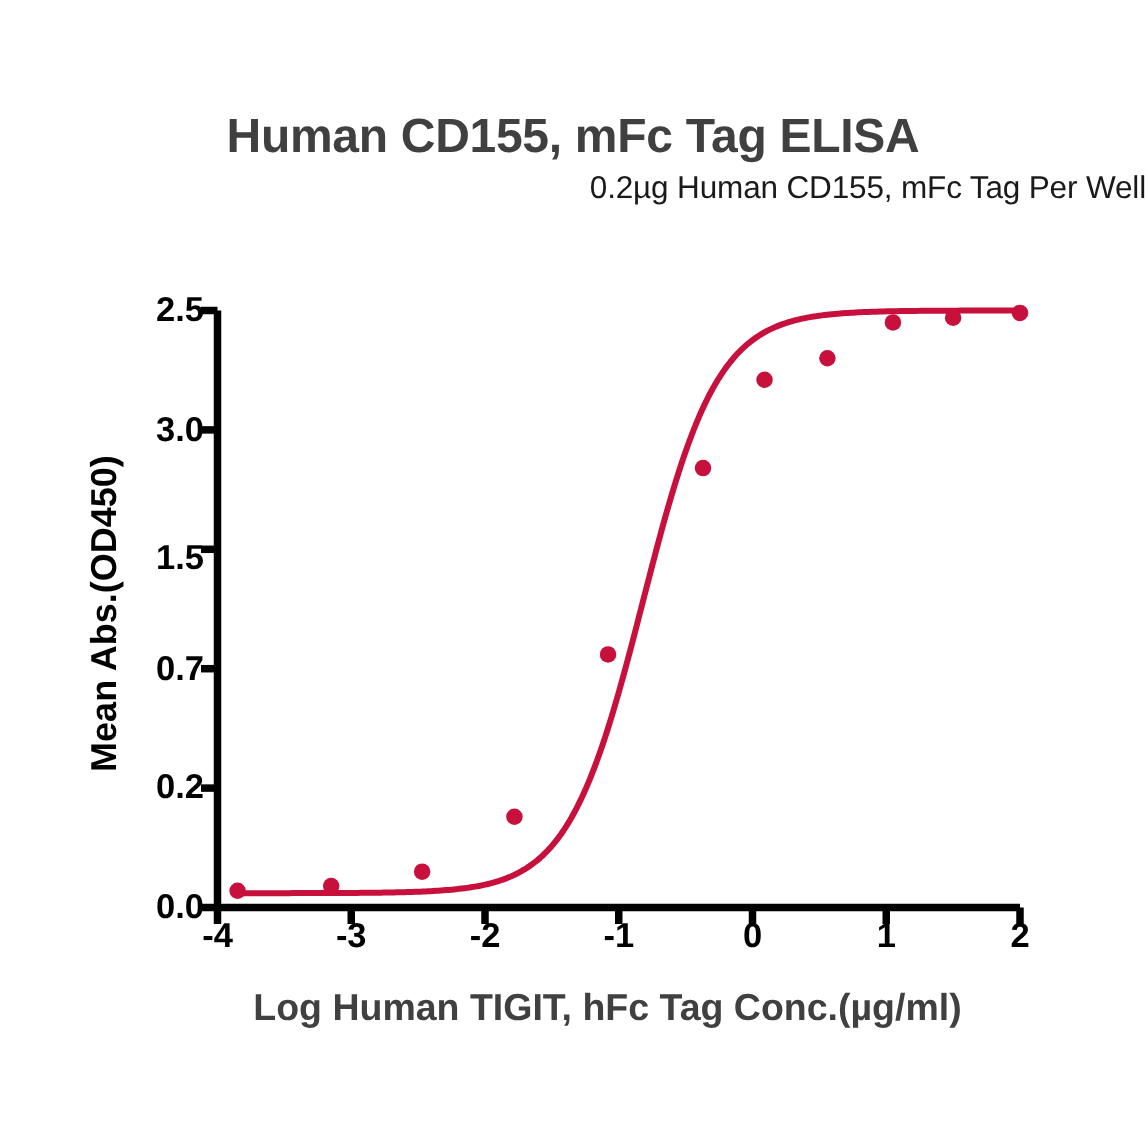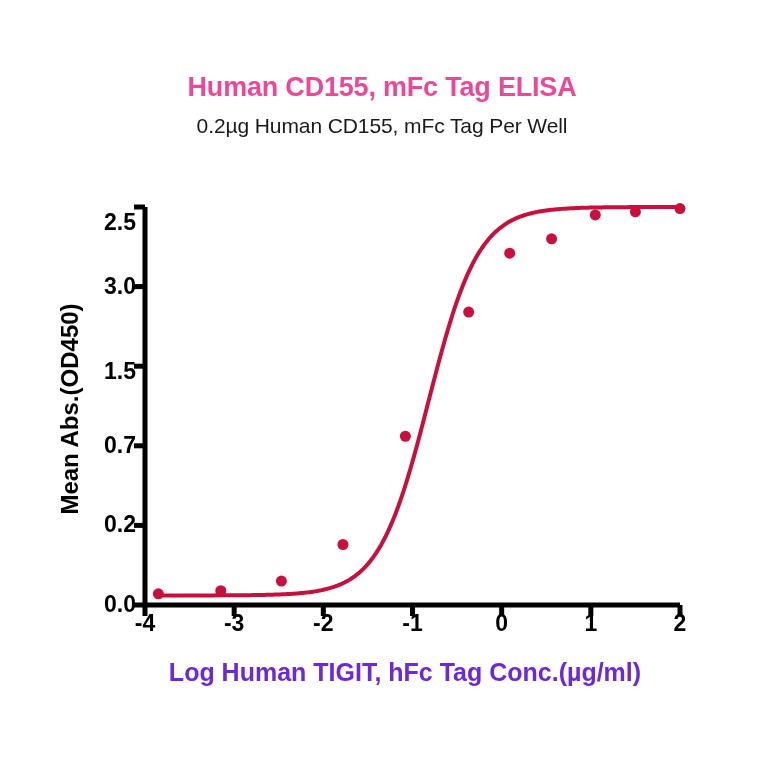--- a/index.html
+++ b/index.html
@@ -13,29 +13,29 @@
   }
   #figure{
     position:absolute;
     left:0;top:0;
     width:764px;height:764px;
   }
   .fig-title{
     position:absolute;
     left:0; top:72px; width:764px;
     text-align:center;
-    font-size:27px;
+    font-size:32px;
     font-weight:bold;
-    color:#ec4899;
+    color:#404040;
     letter-spacing:-0.2px;
   }
   .fig-subtitle{
     position:absolute;
     left:0; top:114px; width:764px;
-    text-align:center;
+    text-align:right;
     font-size:21px;
     font-weight:normal;
     color:#1a1a1a;
     letter-spacing:-0.1px;
   }
   .ylabel{
     position:absolute;
     left:-95px;
     top:395px;
     width:330px;
@@ -46,21 +46,21 @@
     transform:rotate(-90deg);
     transform-origin:center center;
     white-space:nowrap;
   }
   .xlabel{
     position:absolute;
     left:60px; top:658px; width:690px;
     text-align:center;
     font-size:25px;
     font-weight:bold;
-    color:#6d28d9;
+    color:#404040;
     white-space:nowrap;
   }
   .ytick-label{
     position:absolute;
     right:0;
     width:66px;
     text-align:right;
     font-size:23px;
     font-weight:bold;
     color:#000000;
@@ -100,21 +100,21 @@
   <div class="ylabel">Mean Abs.(OD450)</div>
 
   <div class="xlabel">Log Human TIGIT,  hFc Tag Conc.(µg/ml)</div>
 
   <div class="ytick-wrap" id="ytick-wrap">
       <div class="ytick-label" style="top: 593px; text-align: right;">0.0</div>
       <div class="ytick-label" style="top: 513.4px;">0.2</div>
       <div class="ytick-label" style="top: 433.8px;">0.7</div>
       <div class="ytick-label" style="top: 360px;">1.5</div>
       <div class="ytick-label" style="top: 274.6px;">3.0</div>
-      <div class="ytick-label" style="top: 195px; margin-top: 16px;">2.5</div>
+      <div class="ytick-label" style="top: 195px;">2.5</div>
     </div>
   <div id="xtick-wrap">
       <div class="xtick-label" style="left: 145px;">-4</div>
       <div class="xtick-label" style="left: 234.167px;">-3</div>
       <div class="xtick-label" style="left: 323.333px;">-2</div>
       <div class="xtick-label" style="left: 412.5px;">-1</div>
       <div class="xtick-label" style="left: 501.667px;">0</div>
       <div class="xtick-label" style="left: 590.833px;">1</div>
       <div class="xtick-label" style="left: 680px;">2</div>
     </div>

